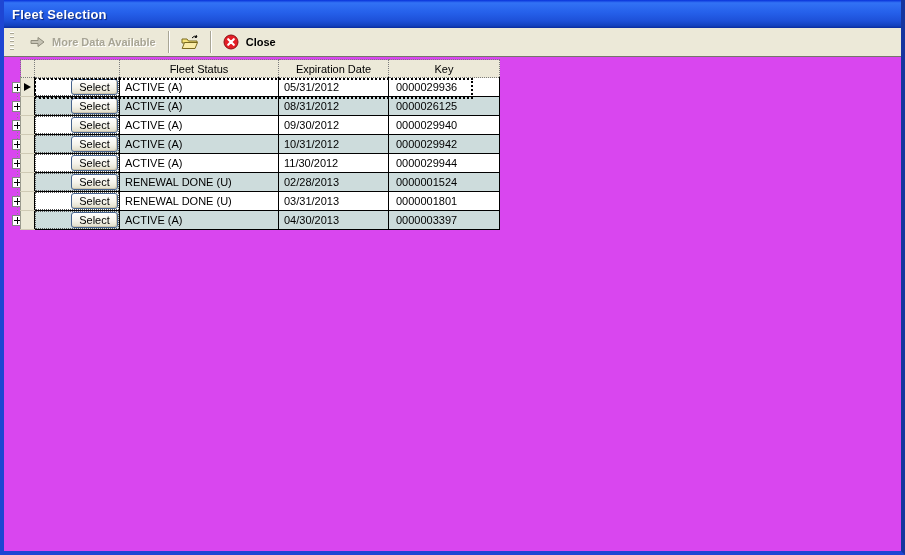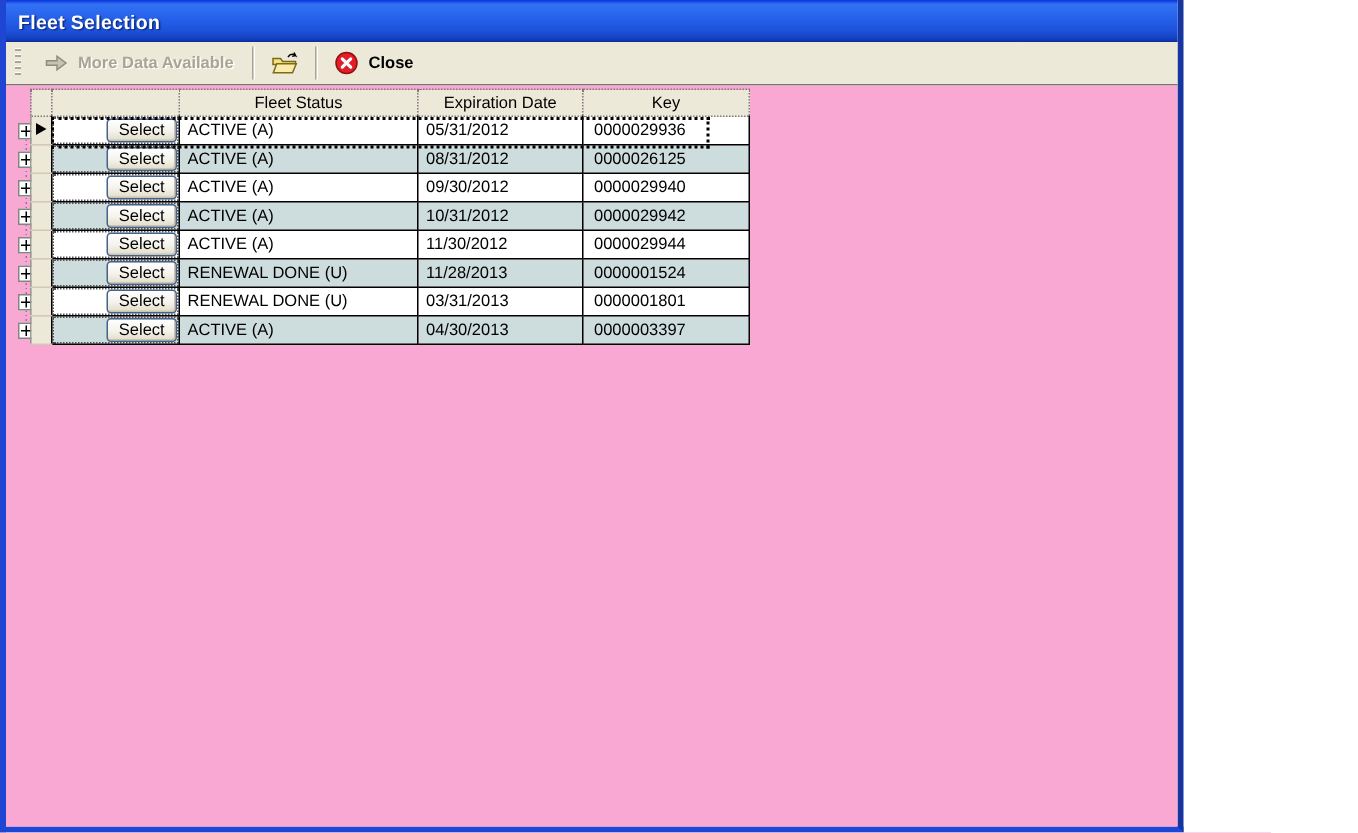--- a/index.html
+++ b/index.html
@@ -3,21 +3,21 @@
 <meta charset="utf-8">
 <style>
   * { box-sizing: border-box; }
   html,body { margin:0; padding:0; }
   body {
     font-family: "Liberation Sans", "DejaVu Sans", sans-serif;
     background:#ffffff;
     width:905px; height:555px;
   }
   .window {
-    width:789px; height:555px;
+    width:905px; height:555px;
     border-left:4px solid var(--window-border,#1e46d3);
     border-right:4px solid var(--window-border-dark,#16359f);
     border-bottom:4px solid var(--window-border,#1e46d3);
     display:flex; flex-direction:column;justify-content:flex-end;
   }
   
   .titlebar {
     height:28px; flex:0 0 28px;
     background:linear-gradient(180deg,#0831d9 0,#3272f5 10%,#2560ea 45%,#1d50d8 75%,#1341bd 92%,#0a2c9e 100%);
     display:flex; align-items:center; padding-left:8px;
@@ -39,21 +39,21 @@
   }
   .tb-btn {
     display:flex; align-items:center; gap:6px;
     height:24px; padding:0 9px; font-size:11px; color:#000;
     background:transparent; border:none;font-weight:bold;
   }
   .tb-btn.disabled { color:var(--disabled-text,#a8a595); text-shadow:1px 1px 0 #fff; }
   .tb-sep { width:1px; height:22px; background:#a9a695; box-shadow:1px 0 0 #fff; margin:0 3px; }
   .icon16 { width:17px; height:16px; display:inline-block; }
   
-  .main { position:relative; background:#f9a8d4; flex:1 1 auto; overflow:hidden; }
+  .main { position:relative; background:#d946ef; flex:1 1 auto; overflow:hidden; }
   
   .rail { position:absolute; left:4px; top:2px; width:16px; }
   .rail-line {
     position:absolute; left:9px; top:28px; height:139px; width:1px;
     background:repeating-linear-gradient(180deg,#848484 0 1px,transparent 1px 3px);
   }
   .rail-slot { position:absolute; left:4px; width:16px; height:19px; }
   .plus-box {
     position:absolute; left:0; top:4px; width:11px; height:11px;
     background:#fff; border:1px solid #848484;
@@ -307,21 +307,21 @@
             <tr class="dg-row alt">
     <td class="c-rowsel">
       <span class="row-arrow"></span>
     </td>
     <td class="c-select">
       <span class="cell-inner">
                   <button class="xp-btn">Select</button>
                 </span>
     </td>
     <td class="c-status">RENEWAL DONE (U)</td>
-    <td class="c-date">11/28/2013</td>
+    <td class="c-date">02/28/2013</td>
     <td class="c-key">0000001524</td>
   </tr>
             <tr class="dg-row">
     <td class="c-rowsel">
       <span class="row-arrow"></span>
     </td>
     <td class="c-select">
       <span class="cell-inner">
                   <button class="xp-btn">Select</button>
                 </span>

